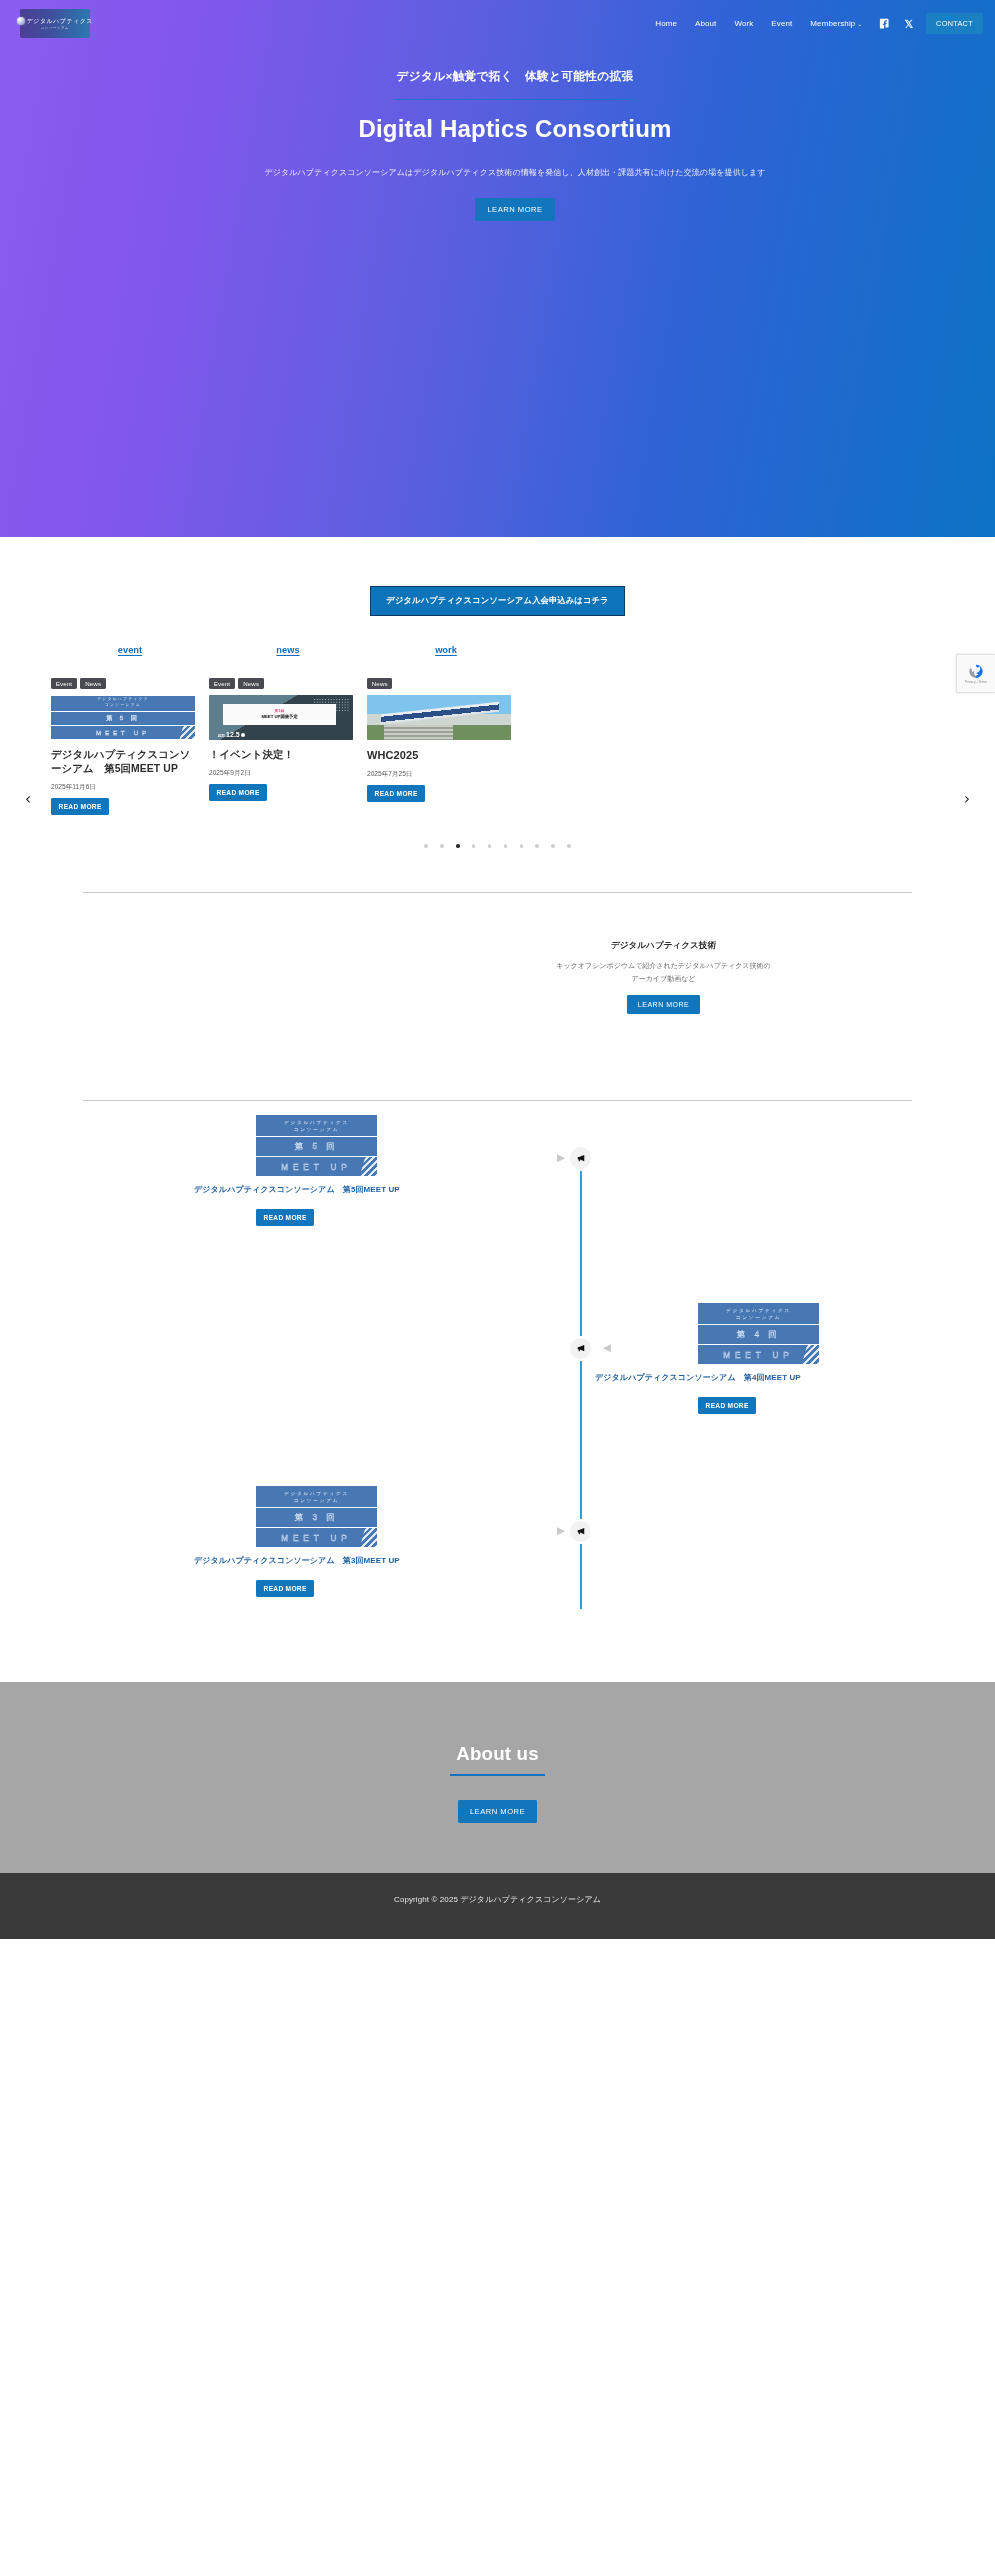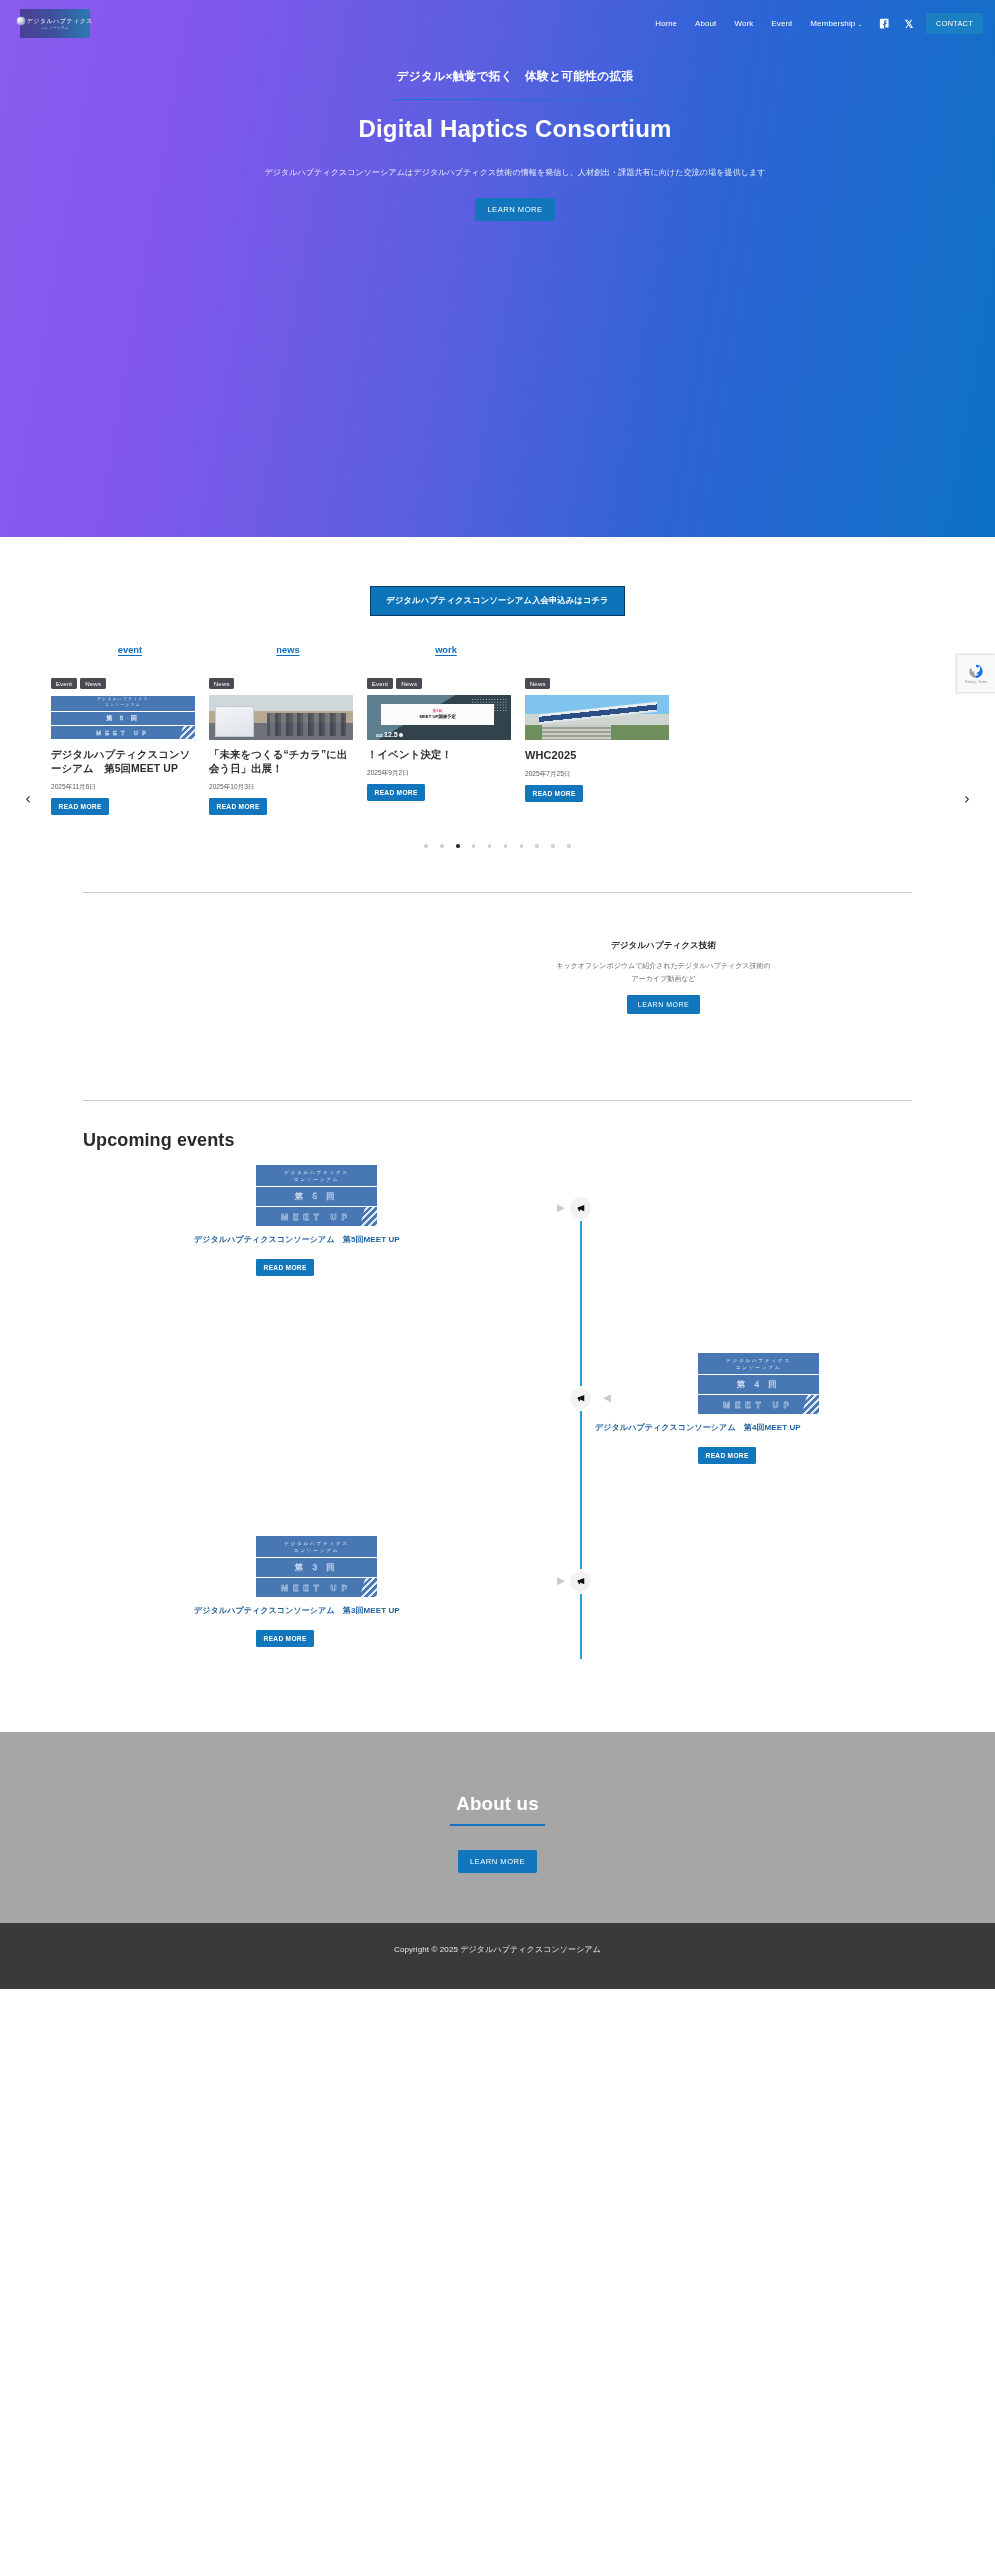--- a/index.html
+++ b/index.html
@@ -186,21 +186,21 @@
   .poster .bar {
     background: #4878b4;
     color: #eaf1fb;
     display: flex; align-items: center; justify-content: center;
     flex-direction: column;
     position: relative;
     overflow: hidden;
   }
   .poster .b1 { height: 15px; font-size: 3.7px; letter-spacing: 1.4px; line-height: 1.55; }
   .poster .b2 { height: 13px; font-size: 6.2px; letter-spacing: 2.8px; }
-  .poster .b3 { height: 13px; font-size: 6.2px; letter-spacing: 3.8px; font-weight: bold; }
+  .poster .b3 { height: 13px; font-size: 6.2px; letter-spacing: 3.8px; }
   .poster .b2 span, .poster .b3 span {
     color: transparent; -webkit-text-stroke: 0.4px #d9e6f7;
   }
   .poster .b3::after {
     content: "";
     position: absolute; right: -6.2px; top: -4.1px;
     width: 23.5px; height: 23.5px;
     background: repeating-linear-gradient(-45deg, #dfe9f6 0 2.1px, #4878b4 2.1px 4.8px);
     transform: rotate(0deg);
     clip-path: polygon(28% 0, 100% 0, 100% 100%, 0 100%);
@@ -475,29 +475,20 @@
           </div>
         <div class="bar b3">
             <span>MEET UP</span>
           </div>
       </div>
       <div class="card-title">デジタルハプティクスコンソーシアム　第5回MEET UP</div>
       <div class="card-date">2025年11月6日</div>
       <a class="btn-read" href="#">READ MORE</a>
     </div>
 
-    <div class="card">
-      <div class="tags">
-        <span class="tag">News</span>
-      </div>
-      <div class="thumb ph-expo"></div>
-      <div class="card-title">「未来をつくる“チカラ”に出会う日」出展！</div>
-      <div class="card-date">2025年10月3日</div>
-      <a class="btn-read" href="#">READ MORE</a>
-    </div>
 
     <div class="card">
       <div class="tags">
         <span class="tag">Event</span>
         <span class="tag">News</span>
       </div>
       <div class="thumb ph-seats">
         <span class="dots"></span>
         <div class="white-card">
           <span class="wc1">第5回</span>
@@ -558,21 +549,20 @@
     <div class="work-card">
       <h3>デジタルハプティクス技術</h3>
       <p>キックオフシンポジウムで紹介されたデジタルハプティクス技術のアーカイブ動画など</p>
       <a class="btn-primary" href="#">LEARN MORE</a>
     </div>
   </div>
 </div>
 
 <div class="sec">
   <div class="sec-divider"></div>
-  <div class="sec-title" style="margin-top:29px">Upcoming events</div>
 
   <div class="timeline">
     <div class="tl-line"></div>
 
     <div class="tl-node" style="top:18.7px">
       <svg width="8.3" height="8.3" viewBox="0 0 24 24" fill="#111" aria-hidden="true">
           <path d="M21 3L6 9H3a1 1 0 00-1 1v4a1 1 0 001 1h1l1.2 5.2a1 1 0 001 .8h1.4a1 1 0 001-1.2L8 15h-1l14 6V3z"></path>
         </svg>
     </div>
     <div class="tl-caret" style="left:474px; top:23px">▶</div>

